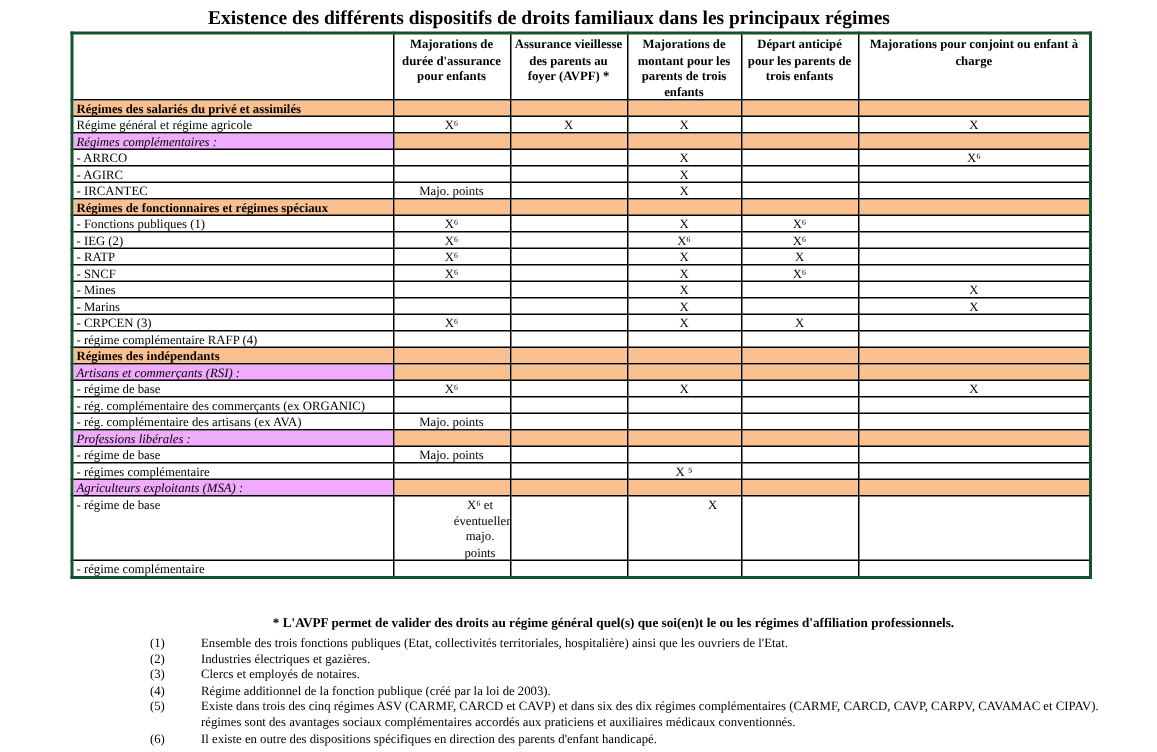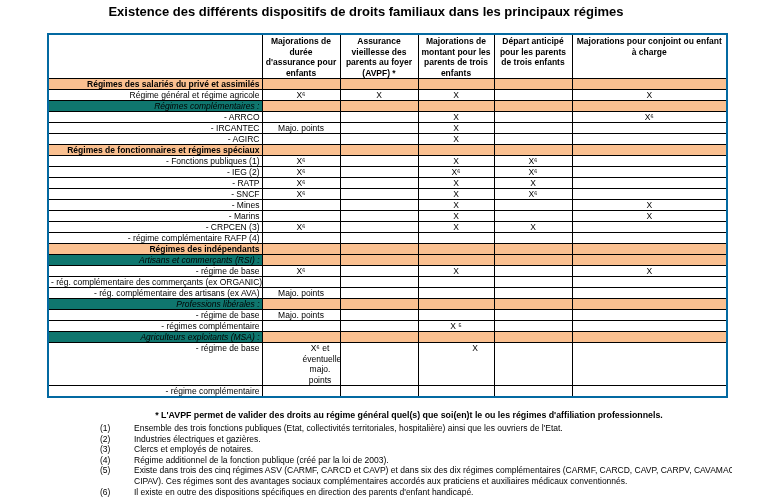--- a/index.html
+++ b/index.html
@@ -1,47 +1,47 @@
 <!DOCTYPE html>
 <html><head>
 <meta charset="utf-8">
 <style>
   html,body{margin:0;padding:0;background:#fff;}
   .page{
     position:relative;width:732px;height:501px;background:#fff;overflow:hidden;
-    font-family:Liberation Sans, sans-serif;color:#000;
+    font-family:Liberation Serif, serif;color:#000;
     --fill:#FAC090;
   }
   .title{
     position:absolute;top:4px;left:0;width:100%;
     text-align:center;font-weight:bold;font-size:13px;
   }
   table.grid{
-    position:absolute;left:47px;top:33px;width:679px;
+    position:absolute;left:47px;top:21px;width:679px;
     border-collapse:collapse;table-layout:fixed;
-    border:2px solid #0369a1;
+    border:2px solid #14532d;
   }
   table.grid th,table.grid td{
     border:1px solid #000;
     overflow:hidden;
     vertical-align:top;
     padding:0 2px;
   }
   table.grid th{
     font-size:8.5px;font-weight:bold;text-align:center;
     line-height:10.5px;height:42px;padding-top:1px;
   }
   table.grid td{
     font-size:8.5px;line-height:10px;height:10px;
   }
-  td.label{text-align:right;white-space:nowrap;}
+  td.label{text-align:left;white-space:nowrap;}
   td.val{text-align:center;}
   tr.section td{background:var(--fill);}
   tr.section td.label{font-weight:bold;}
-  tr.subheader td.label{font-style:italic;background:#0f766e;}
+  tr.subheader td.label{font-style:italic;background:#f0abfc;}
   tr.subheader td.val{background:var(--fill);}
   tr.tall td{height:auto;}
   tr.tall td.val{white-space:normal;line-height:10.5px;padding-left:40px;}
   .star-note{
     position:absolute;top:410px;left:0;width:100%;
     text-align:center;font-weight:bold;font-size:8.8px;margin-left:43px;
   }
   .footnotes{
     position:absolute;top:423px;left:100px;width:668px;
     font-size:8.5px;line-height:10.6px;
@@ -102,30 +102,30 @@
         </tr>
         <tr class="data">
           <td class="label">- ARRCO</td>
           <td class="val"></td>
           <td class="val"></td>
           <td class="val">X</td>
           <td class="val"></td>
           <td class="val">X⁶</td>
         </tr>
         <tr class="data">
+          <td class="label">- AGIRC</td>
+          <td class="val"></td>
+          <td class="val"></td>
+          <td class="val">X</td>
+          <td class="val"></td>
+          <td class="val"></td>
+        </tr>
+        <tr class="data">
           <td class="label">- IRCANTEC</td>
           <td class="val">Majo. points</td>
-          <td class="val"></td>
-          <td class="val">X</td>
-          <td class="val"></td>
-          <td class="val"></td>
-        </tr>
-        <tr class="data">
-          <td class="label">- AGIRC</td>
-          <td class="val"></td>
           <td class="val"></td>
           <td class="val">X</td>
           <td class="val"></td>
           <td class="val"></td>
         </tr>
         <tr class="section">
           <td class="label">Régimes de fonctionnaires et régimes spéciaux</td>
           <td class="val"></td>
           <td class="val"></td>
           <td class="val"></td>

